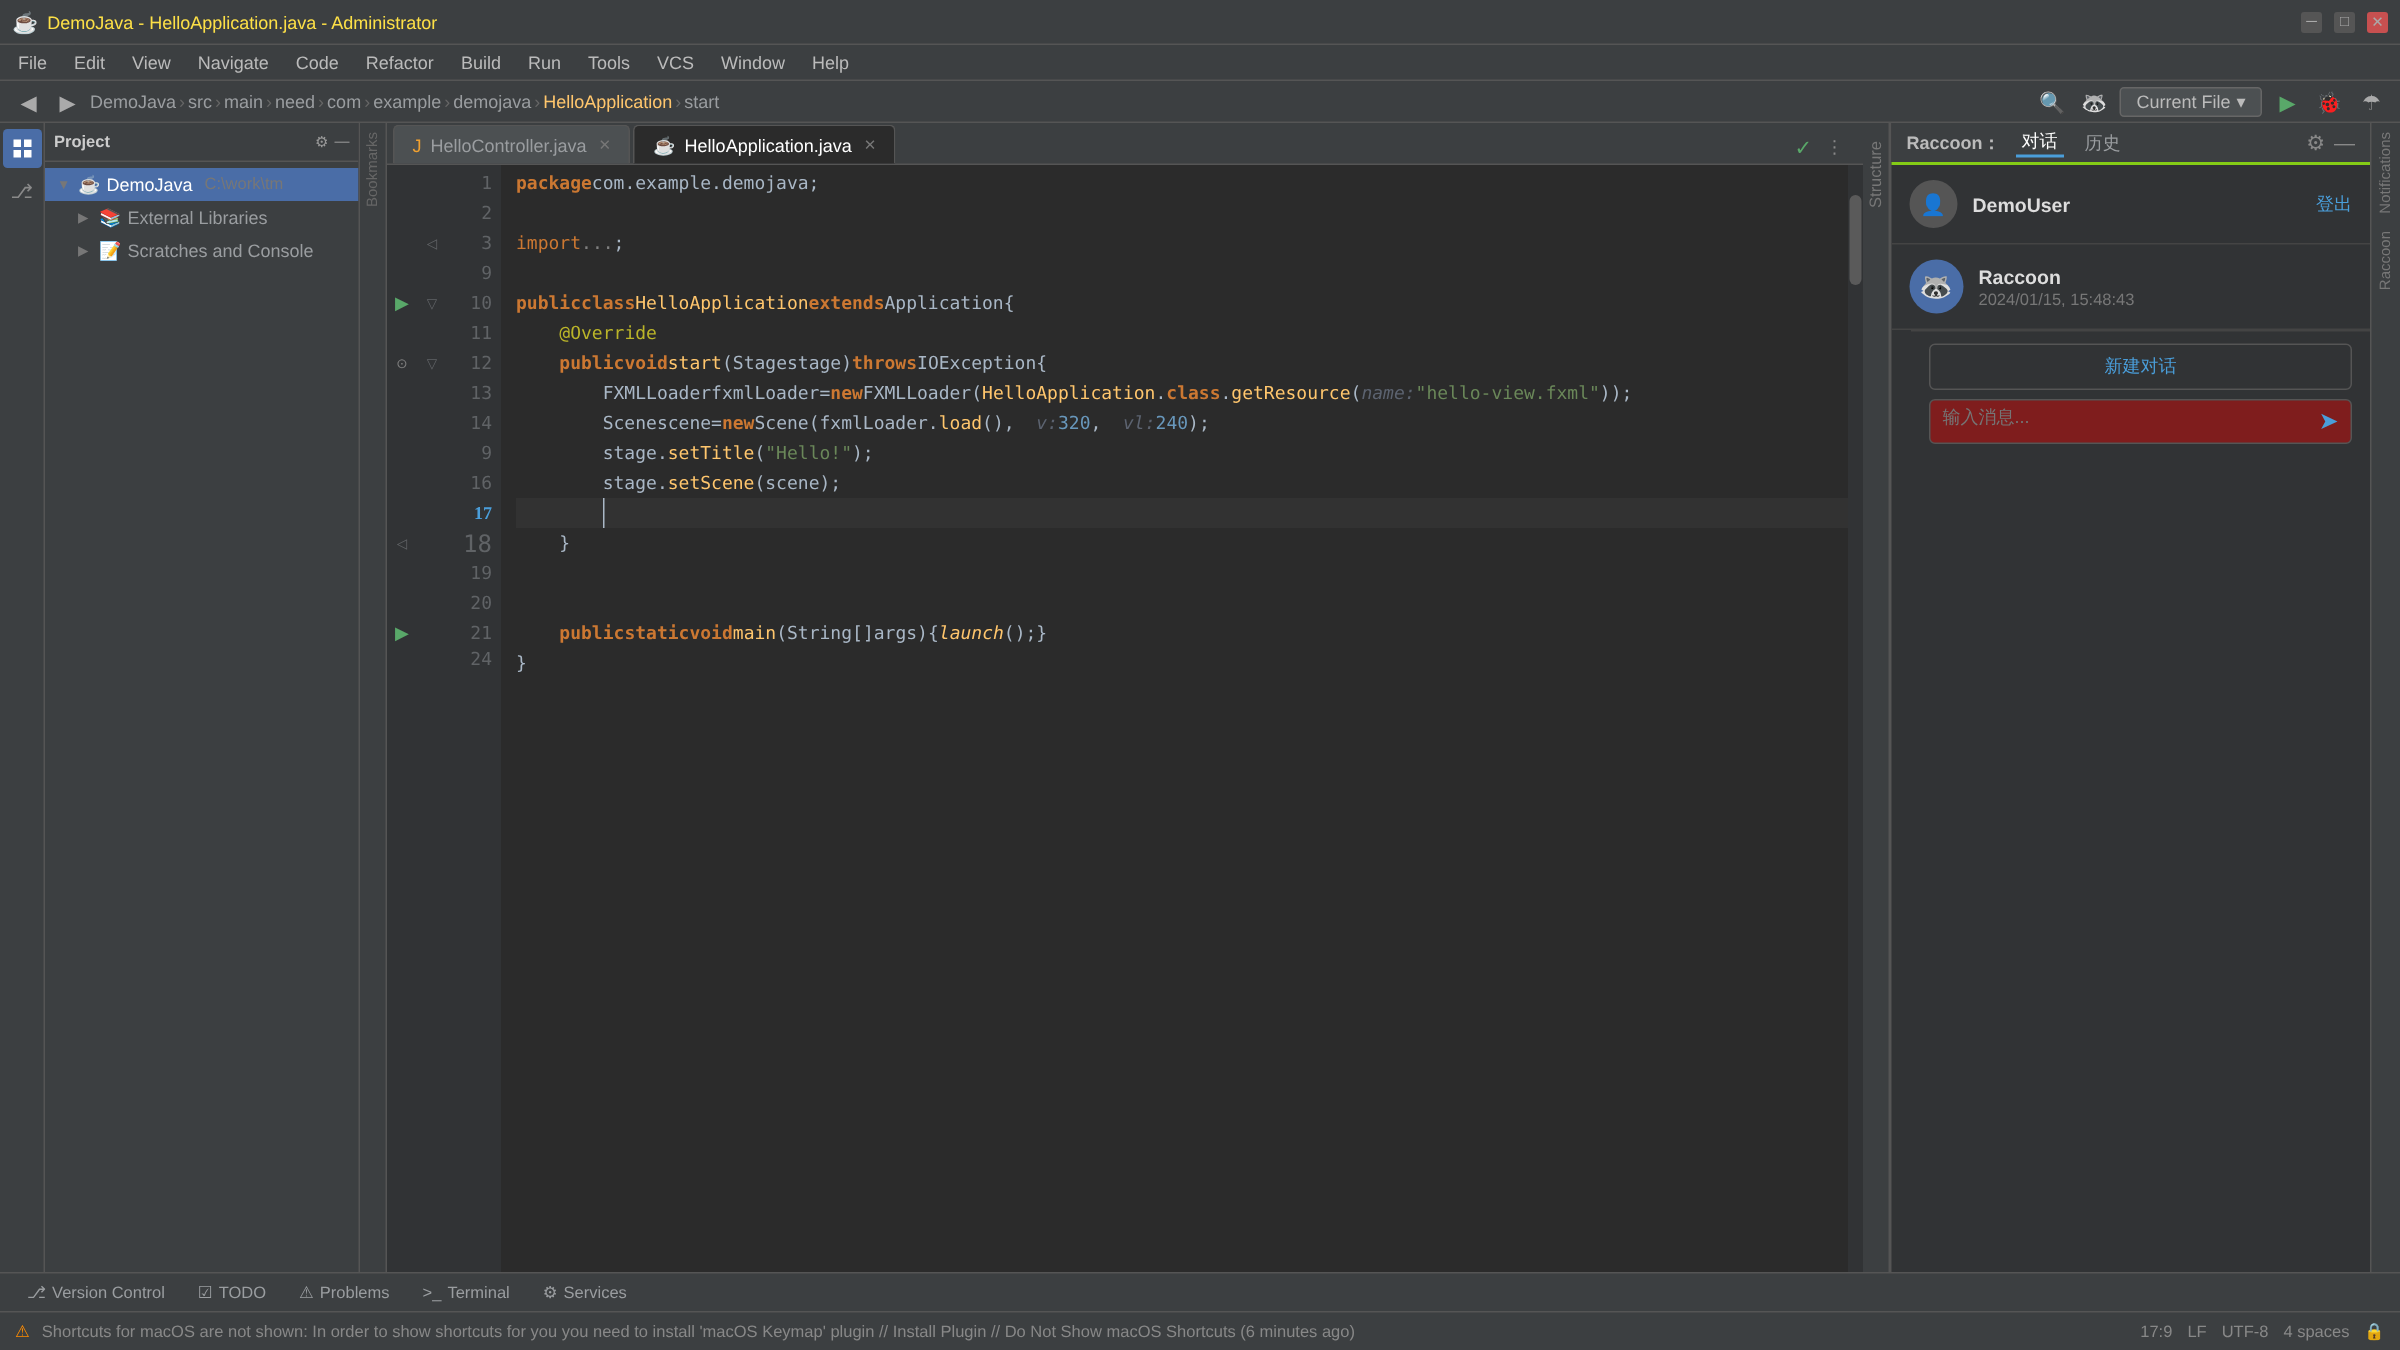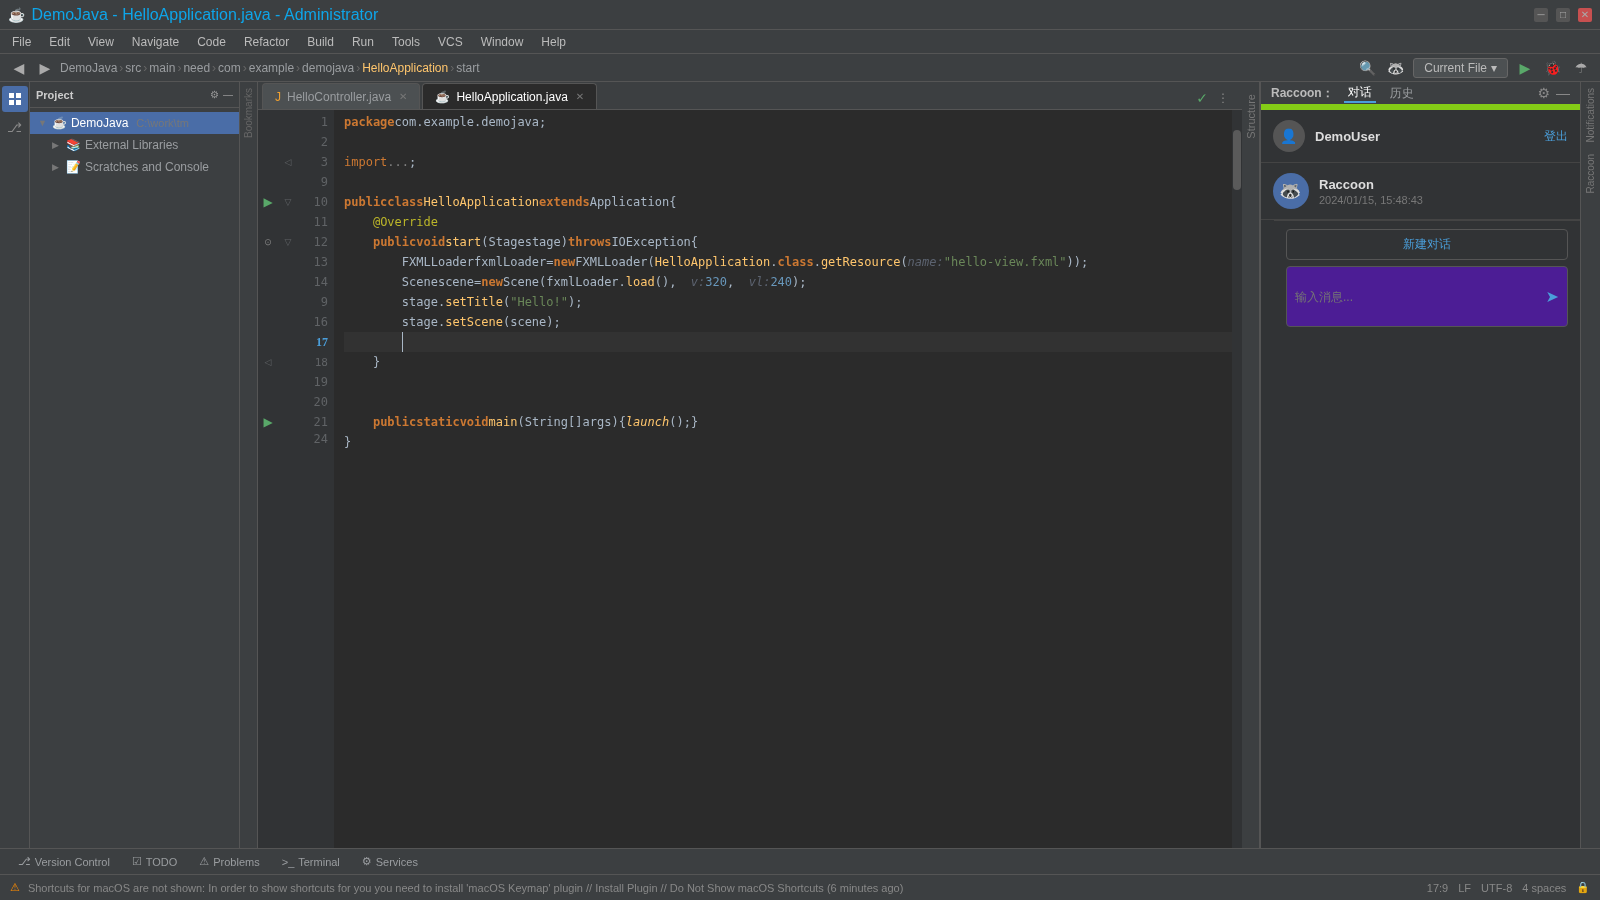--- a/index.html
+++ b/index.html
@@ -4,21 +4,21 @@
   <style>
     * { margin: 0; padding: 0; box-sizing: border-box; }
     body { width: 1600px; height: 900px; overflow: hidden; background: #2b2b2b; font-family: 'Segoe UI', sans-serif; font-size: 12px; color: #a9b7c6; }
 
     
     .title-bar {
       height: 30px; background: #3c3f41; display: flex; align-items: center;
       justify-content: space-between; padding: 0 8px; border-bottom: 1px solid #555;
     }
     .title-bar-left { display: flex; align-items: center; gap: 6px; }
-    .title-bar-title { color: #0ea5e9; font-size: 16px; }
+    .title-bar-title { color: #fde047; font-size: 12px; }
     .title-bar-controls { display: flex; gap: 8px; }
     .title-btn { width: 14px; height: 14px; border-radius: 2px; border: none; cursor: pointer; font-size: 10px; display: flex; align-items: center; justify-content: center; color: #aaa; background: #555; }
 
     
     .menu-bar {
       height: 24px; background: #3c3f41; display: flex; align-items: center;
       padding: 0 4px; gap: 2px; border-bottom: 1px solid #555;
     }
     .menu-item { padding: 2px 8px; cursor: pointer; font-size: 12px; color: #bbb; border-radius: 3px; }
 
@@ -95,21 +95,21 @@
     .fn { color: #a9b7c6; }
     .hint { color: #5c6370; font-style: italic; }
 
     
     .raccoon-panel {
       width: 320px; background: #313335; border-left: 1px solid #555;
       display: flex; flex-direction: column;
     }
     .raccoon-header {
       height: 28px; background: #3c3f41; display: flex; align-items: center;
-      padding: 0 10px; gap: 10px; border-bottom: 6px solid #84cc16; font-size: 12px;
+      padding: 0 10px; gap: 10px; border-bottom: 2px solid #84cc16; font-size: 12px;
     }
     .raccoon-header-title { color: #bbb; font-weight: bold; }
     .raccoon-tab { color: #9a9da0; cursor: pointer; padding: 0 4px; }
     .raccoon-tab.active { color: #fff; border-bottom: 2px solid #4a9eda; }
     .raccoon-tab-icons { margin-left: auto; display: flex; gap: 6px; }
     .raccoon-tab-icon { color: #888; cursor: pointer; font-size: 14px; }
 
     .raccoon-user {
       padding: 10px 12px; display: flex; align-items: center; gap: 10px;
       border-bottom: 1px solid #444;
@@ -131,22 +131,22 @@
     .chat-msg .highlight { color: #4a9eda; }
 
     .raccoon-footer {
       padding: 8px 12px; border-top: 1px solid #444; display: flex; flex-direction: column; gap: 6px; margin-left: 13px;
     }
     .new-chat-btn {
       width: 100%; padding: 6px; background: transparent; border: 1px solid #555;
       color: #4a9eda; cursor: pointer; border-radius: 4px; font-size: 12px; text-align: center;
     }
     .chat-input-row {
-      display: flex; align-items: center; gap: 6px; background: #4c1d95;
-      border: 1px solid #555; border-radius: 4px; padding: 20px 8px;
+      display: flex; align-items: flex-start; gap: 6px; background: #7f1d1d;
+      border: 1px solid #555; border-radius: 4px; padding: 4px 8px;
     }
     .chat-input { flex: 1; background: transparent; border: none; color: #bbb; font-size: 12px; outline: none; }
     .chat-send { color: #4a9eda; cursor: pointer; font-size: 16px; }
     .vertical-label {
       writing-mode: vertical-rl; transform: rotate(180deg);
       font-size: 11px; color: #777; cursor: pointer; padding: 8px 0;
     }
 
     
     .bookmarks-strip {
@@ -392,21 +392,21 @@
           <div style="width:36px; text-align:right; font-family:Consolas,monospace; font-size:12px; color:#606366; padding-right:6px;">16</div>
         </div>
         <div style="display:flex; align-items:center; height:20px;">
           <div class="gutter-col"></div>
           <div class="gutter-col"></div>
           <div style="width:36px; text-align:right; font-family:Liberation Serif, serif; font-size:12px; color:#4a9eda; padding-right:6px; font-weight:bold;">17</div>
         </div>
         <div style="display:flex; align-items:center; height:20px;">
           <div class="gutter-col" style="color:#606366; font-size:9px;">◁</div>
           <div class="gutter-col"></div>
-          <div style="width:36px; text-align:right; font-family:Consolas,monospace; font-size:11px; color:#606366; padding-right:6px;">18</div>
+          <div style="width:36px; text-align:right; font-family:Consolas,monospace; font-size:16px; color:#606366; padding-right:6px;">18</div>
         </div>
         <div style="display:flex; align-items:center; height:20px;">
           <div class="gutter-col"></div>
           <div class="gutter-col"></div>
           <div style="width:36px; text-align:right; font-family:Consolas,monospace; font-size:12px; color:#606366; padding-right:6px;">19</div>
         </div>
         <div style="display:flex; align-items:center; height:20px;">
           <div class="gutter-col"></div>
           <div class="gutter-col"></div>
           <div style="width:36px; text-align:right; font-family:Consolas,monospace; font-size:12px; color:#606366; padding-right:6px;">20</div>

